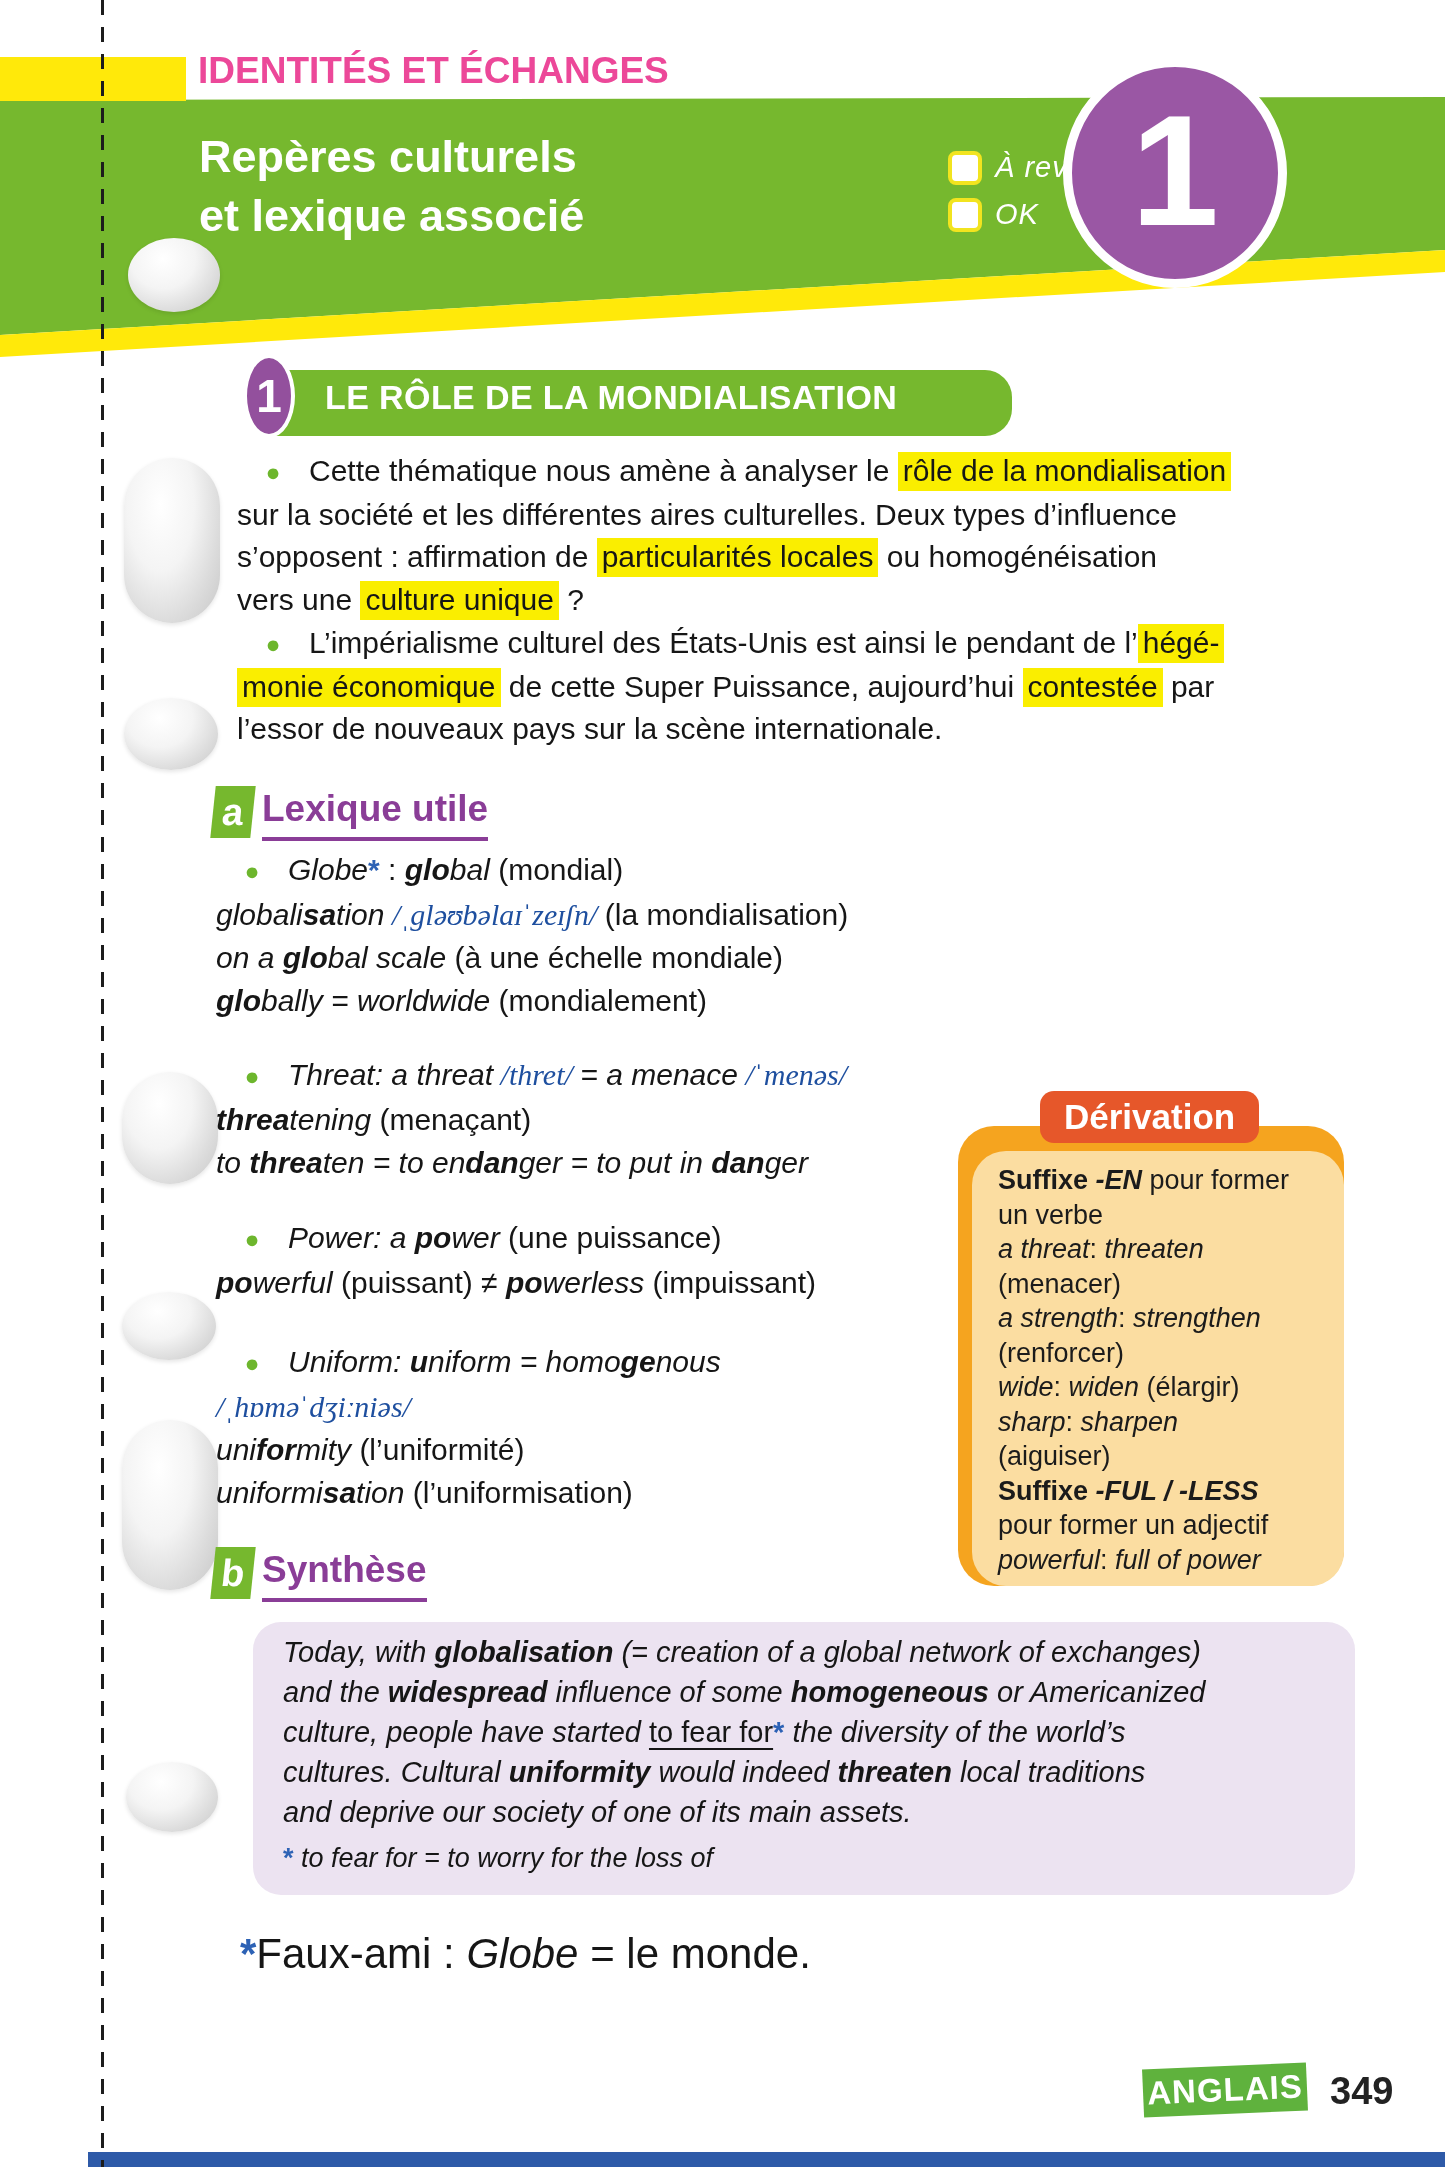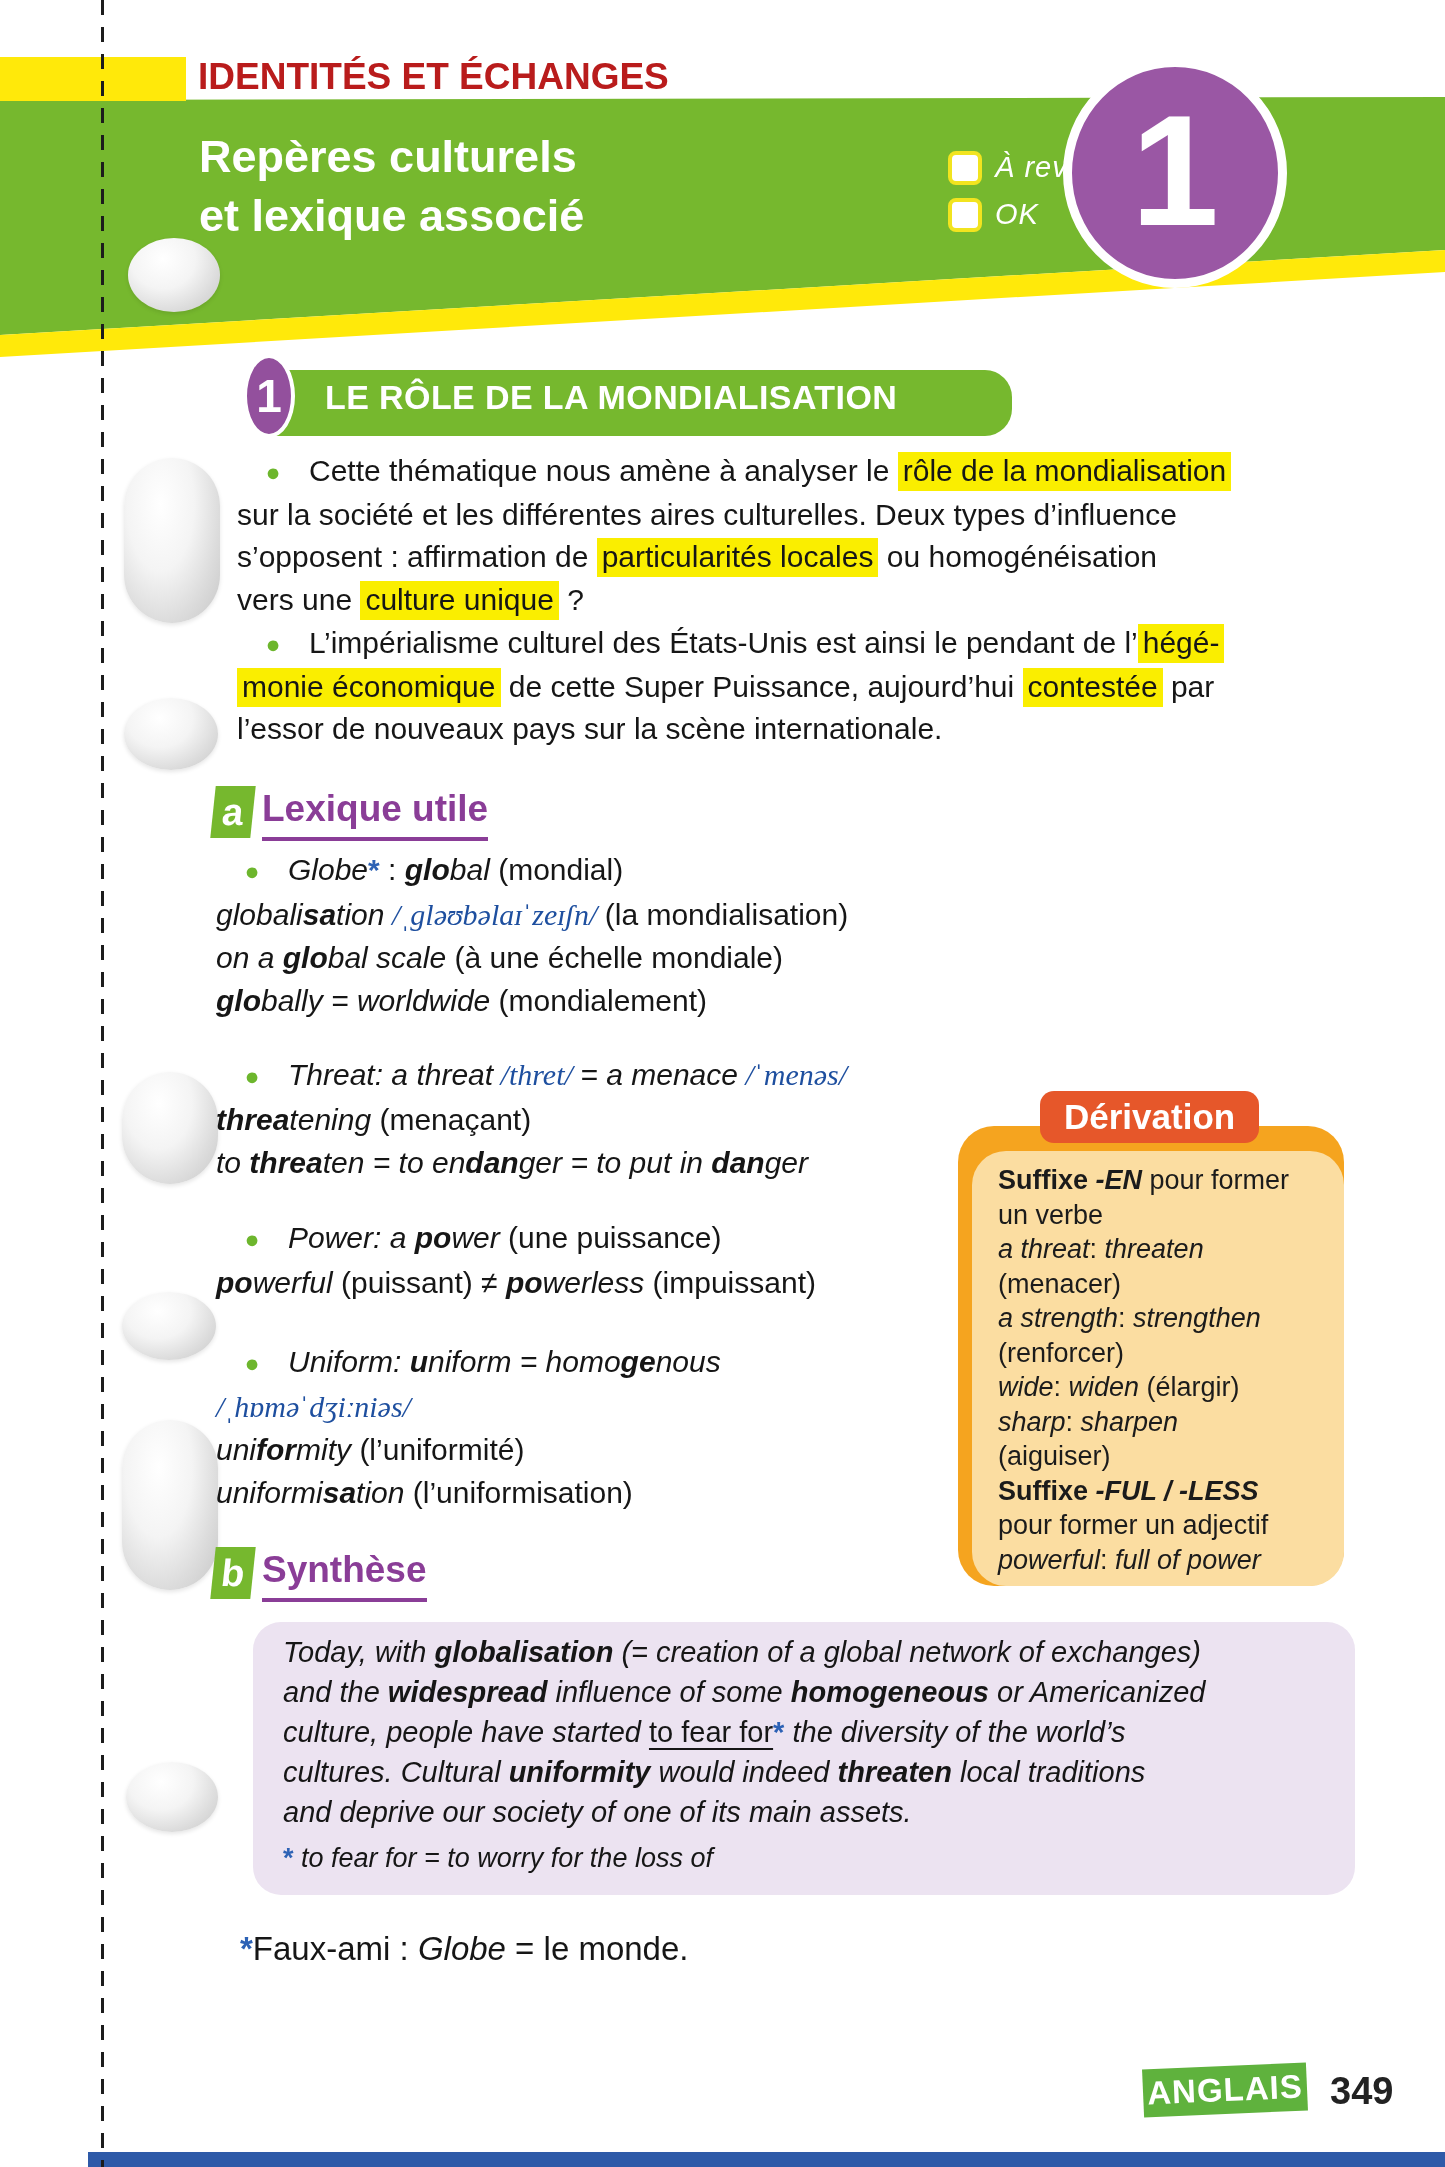--- a/index.html
+++ b/index.html
@@ -16,21 +16,21 @@
         box-shadow:0 2px 4px rgba(0,0,0,0.10);}
   .ball{border-radius:50%;}
   .capsule{border-radius:60px;}
 
   
   .band-green{position:absolute;left:0;top:0;width:1445px;height:360px;z-index:1;background:#76b82e;
               clip-path:polygon(0 100px,100% 97px,100% 250px,0 335px);}
   .band-yellow{position:absolute;left:0;top:0;width:1445px;height:360px;z-index:2;background:#ffe90a;
                clip-path:polygon(0 335px,100% 250px,100% 272px,0 357px);}
   .kicker-block{position:absolute;left:0;top:57px;width:186px;height:44px;background:#ffe90a;z-index:3;}
-  .kicker{position:absolute;left:198px;top:50px;z-index:4;color:#b91c1c;font-size:37px;font-weight:800;letter-spacing:0;margin-top:6px;}
+  .kicker{position:absolute;left:198px;top:50px;z-index:4;color:#ec4899;font-size:37px;font-weight:800;letter-spacing:0;}
   .header-title{position:absolute;left:199px;top:127px;z-index:5;color:#fff;font-size:45px;font-weight:700;line-height:59px;}
   .checks{position:absolute;left:948px;top:144px;z-index:6;}
   .check-row{display:flex;align-items:center;gap:13px;height:47px;}
   .check-box{width:26px;height:26px;background:#fff;border:4px solid #f2e41f;border-radius:8px;}
   .check-label{color:#fff;font-size:29px;font-style:italic;letter-spacing:1px;}
   .unit-circle{position:absolute;left:1063px;top:58px;width:206px;height:206px;z-index:7;background:#9a57a4;
                border:9px solid #ffffff;border-radius:50%;display:flex;align-items:center;justify-content:center;
                color:#fff;font-size:158px;font-weight:700;line-height:1;padding-bottom:6px;box-sizing:content-box;}
 
   
@@ -72,21 +72,21 @@
   .deriv-head{position:absolute;left:1040px;top:1091px;height:52px;z-index:11;background:#e6572a;
               border-radius:14px;color:#fff;font-size:35px;font-weight:700;line-height:52px;padding:0 24px;}
   .deriv-body{left:998px;top:1163px;font-size:27px;line-height:34.5px;color:#1b1b1b;z-index:12;}
 
   
   .synth-box{position:absolute;left:253px;top:1622px;width:1102px;height:273px;background:#ece3f1;
              border-radius:28px;z-index:9;}
   .synth-body{left:283px;top:1632px;font-size:29px;line-height:40px;}
   .synth-foot{position:absolute;left:283px;top:1843px;z-index:12;font-size:27px;white-space:pre;}
 
-  .fauxami{position:absolute;left:240px;top:1930px;z-index:12;font-size:33px;white-space:pre;}
+  .fauxami{position:absolute;left:240px;top:1930px;z-index:12;font-size:42px;white-space:pre;}
 
   
   .footer-badge{position:absolute;left:1143px;top:2066px;width:164px;height:48px;z-index:12;background:#5fb23d;
                 color:#fff;font-size:33px;font-weight:700;display:flex;align-items:center;justify-content:center;
                 transform:rotate(-2.5deg);letter-spacing:1px;}
   .page-num{position:absolute;left:1330px;top:2070px;z-index:12;font-size:38px;font-weight:600;color:#222;}
   .bottom-strip{position:absolute;left:88px;top:2152px;width:1357px;height:15px;background:#2e5aa8;z-index:12;}
 </style>
 </head>
 <body>

